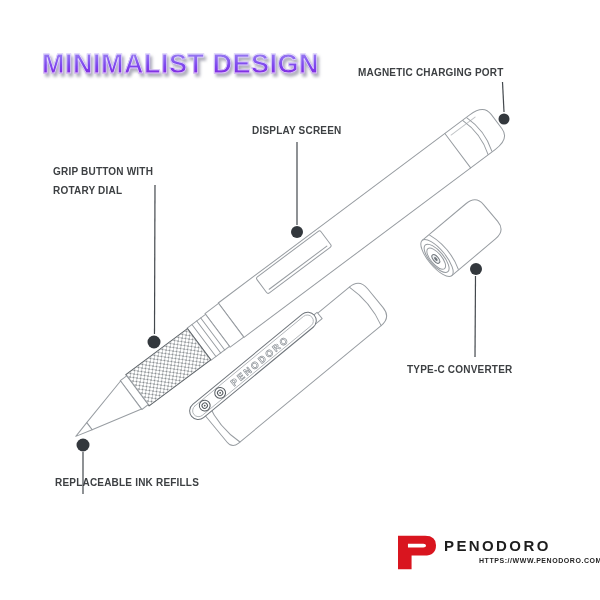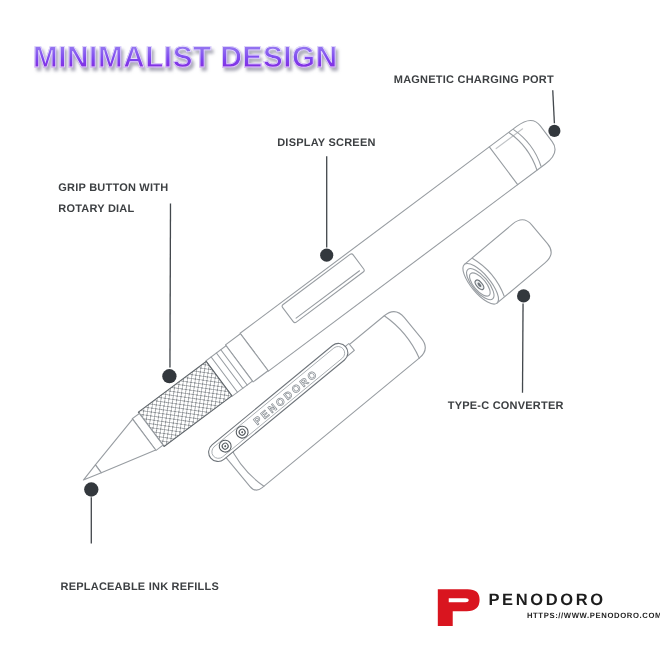--- a/index.html
+++ b/index.html
@@ -11,38 +11,38 @@
     --c-line-art:#989da2;
     --c-line-art-dark:#60666b;
     --c-callout:#33383d;
   }
   html,body{margin:0;padding:0;background:#fff;}
   .stage{
     position:relative;width:600px;height:600px;background:#ffffff;
     font-family:"Liberation Sans", sans-serif;overflow:hidden;
   }
   .title{
-    position:absolute;left:26px;top:33px;margin:4px;
+    position:absolute;left:26px;top:33px;margin:16px;
     font-size:27px;font-weight:bold;letter-spacing:.5px;white-space:nowrap;
     background:linear-gradient(180deg,var(--c-title-gradient-top) 0%,var(--c-title-gradient-mid) 55%,var(--c-title-gradient-bottom) 100%);
     -webkit-background-clip:text;background-clip:text;
     color:var(--c-title-gradient-bottom);
     -webkit-text-fill-color:transparent;
     -webkit-text-stroke:.8px rgba(255,255,255,.78);
     filter:drop-shadow(2px 3px 1.5px rgba(105,105,130,.55));
   }
   .lbl{
     position:absolute;font-size:10px;font-weight:bold;letter-spacing:.2px;
     color:var(--c-label-text);white-space:nowrap;line-height:19px;
   }
   .lbl-charging{left:358px;top:63px;}
   .lbl-display{left:252px;top:121px;}
   .lbl-grip{left:53px;top:162px;}
   .lbl-typec{left:407px;top:360px;}
-  .lbl-refills{left:55px;top:524px;}
+  .lbl-refills{left:55px;top:473px;}
   svg{position:absolute;left:0;top:0;}
   .logo-mark{position:absolute;left:397px;top:533px;}
   .brand-name{
     position:absolute;left:444px;top:537px;font-size:15px;font-weight:bold;
     letter-spacing:2.4px;color:#1d1d1d;white-space:nowrap;
   }
   .brand-url{
     position:absolute;left:479px;top:557px;font-size:7px;font-weight:bold;
     letter-spacing:.55px;color:#242424;white-space:nowrap;
   }

